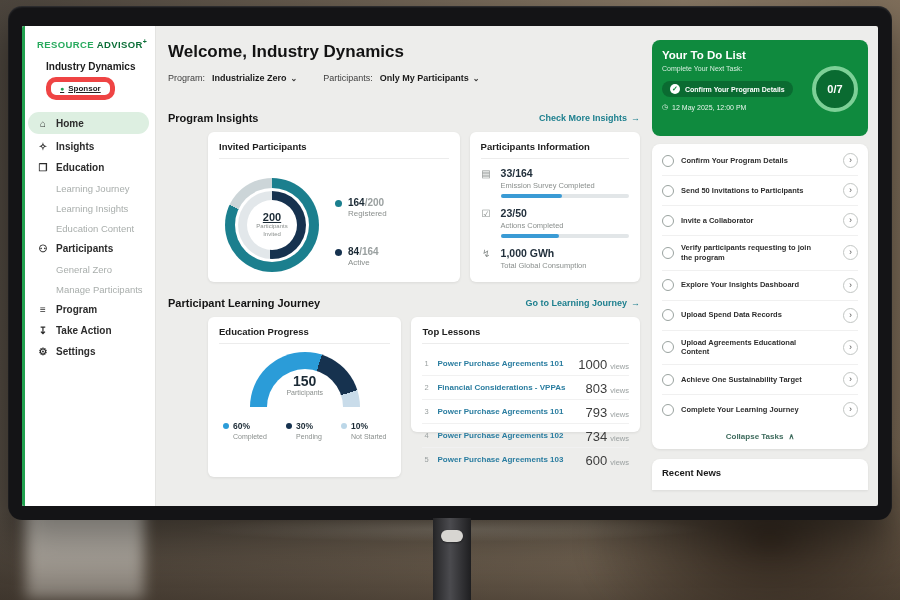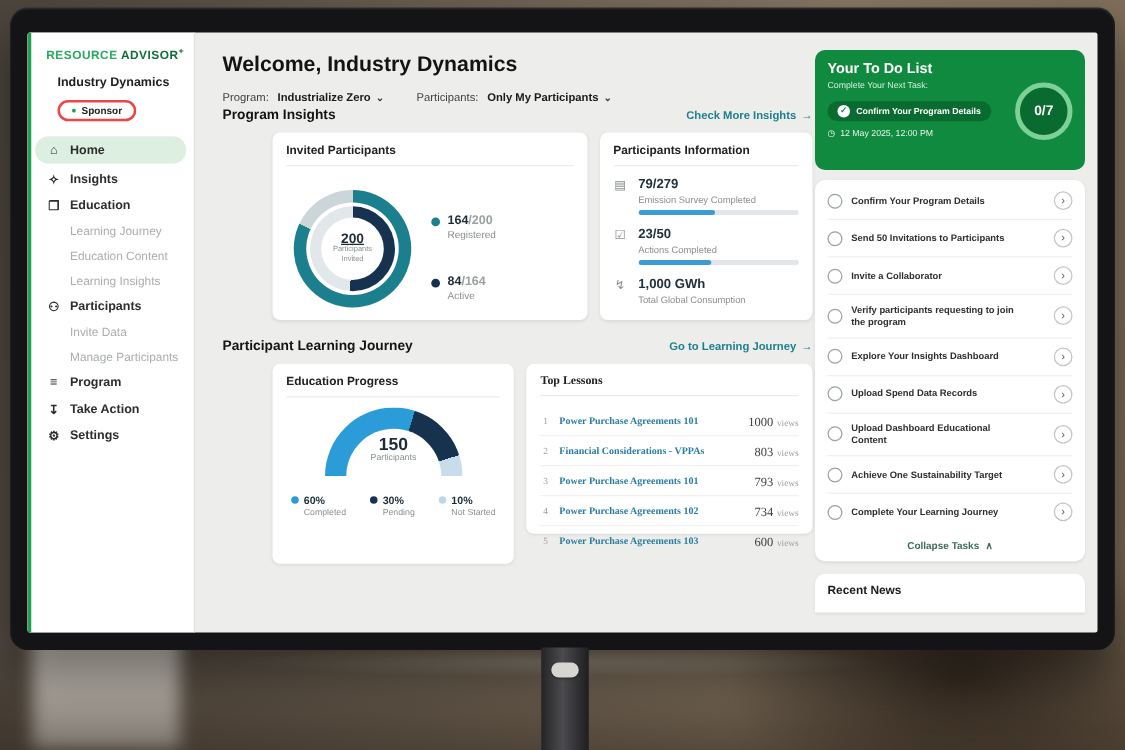--- a/index.html
+++ b/index.html
@@ -31,35 +31,35 @@
 
   
   .sidebar{position:absolute;left:0;top:0;bottom:0;width:133px;background:#ffffff;
     border-right:1px solid #e3e3e1;}
   .sidebar::before{content:"";position:absolute;left:0;top:0;bottom:0;width:3px;background:#21a14f;}
   .logo{padding:12px 0 0 15px;font-size:9.5px;font-weight:bold;letter-spacing:.4px;white-space:nowrap;}
   .logo-1{color:#27aa5d;}
   .logo-2{color:#0c6f38;}
   .logo sup{color:#0c6f38;font-size:7px;}
   .org{margin:11px 0 5px 24px;font-size:10px;font-weight:bold;color:#1d1d1d;}
-  .sponsor{margin-left:24px;display:inline-flex;align-items:center;gap:4px;border:2px solid #ef4444;
-    border-radius:10px;padding:2px 9px;font-size:8px;font-weight:bold;color:#222;cursor:pointer;background:#fff;}
+  .sponsor{margin-left:24px;display:inline-flex;align-items:center;gap:4px;border:5px solid #ef4444;
+    border-radius:10px;padding:2px 9px;font-size:8px;font-weight:bold;color:#222;cursor:pointer;background:#fff;text-decoration:underline;}
   .sponsor .s-dot{color:#1fa055;font-size:7px;line-height:1;}
   .nav{margin-top:12px;}
   .nav-item{display:flex;align-items:center;gap:7px;height:21px;padding-left:15px;
     font-size:10px;font-weight:bold;color:#2c2c2c;cursor:pointer;}
   .nav-item.active{background:#ddefe1;border-radius:12px;margin:0 6px 2px;padding-left:9px;height:22px;}
   .nav-icon{width:12px;font-size:10px;text-align:center;color:#2c2c2c;}
   .nav-sub{display:flex;align-items:center;height:20px;padding-left:34px;
     font-size:9.5px;color:#a9aeac;cursor:pointer;}
 
   
-  .main{position:absolute;left:156px;top:14px;width:472px;}
+  .main{position:absolute;left:146px;top:14px;width:472px;}
   .title{font-size:17px;font-weight:bold;color:#131313;margin:2px 0 11px;}
-  .filters{display:flex;align-items:center;gap:7px;font-size:9px;color:#3f3f3f;margin-bottom:3px;}
+  .filters{display:flex;align-items:center;gap:7px;font-size:9px;color:#3f3f3f;margin-bottom:29px;}
   .f-value{display:inline-flex;align-items:center;gap:4px;font-weight:bold;color:#1b1b1b;cursor:pointer;}
   .caret{font-size:8px;color:#333;}
   .f-gap{width:12px;}
   .sec-head{display:flex;justify-content:space-between;align-items:center;margin-bottom:8px;}
   .sec-title{font-size:11px;font-weight:bold;color:#141414;}
   .sec-link{display:flex;align-items:center;gap:4px;font-size:9px;font-weight:bold;color:#1d7f8e;cursor:pointer;}
   .cards-row{display:flex;gap:10px;margin-bottom:15px;padding-left:40px;}
   .card{background:#fff;border-radius:6px;box-shadow:0 1px 3px rgba(0,0,0,.08);
     padding:9px 11px;box-sizing:border-box;}
   .card-title{font-size:9.5px;font-weight:bold;color:#202020;padding-bottom:6px;
@@ -103,26 +103,26 @@
   .g-hole{position:absolute;left:17px;top:17px;width:76px;height:76px;border-radius:50%;background:#fff;}
   .g-center{position:absolute;left:0;right:0;top:21px;text-align:center;}
   .gc-val{font-size:14px;font-weight:bold;color:#1c2b36;}
   .gc-lab{font-size:7px;color:#8a8f8d;}
   .gauge-legend{display:flex;justify-content:space-between;margin-top:14px;padding:0 4px;}
   .gl-top{display:flex;align-items:center;gap:4px;font-size:8.5px;font-weight:bold;color:#1c2b36;}
   .gl-top .lg-dot{margin-top:0;width:6px;height:6px;}
   .gl-lab{font-size:7px;color:#8a8f8d;margin:2px 0 0 10px;}
 
   
-  .card-lessons{width:246px;height:136px;font-family:Liberation Serif, serif;}
+  .card-lessons{width:246px;height:115px;}
   .lesson-row{display:flex;align-items:center;gap:7px;height:23px;border-bottom:1px solid #f1f1f1;}
   .lesson-row:last-child{border-bottom:none;}
   .lesson-rank{font-size:7.5px;color:#9aa0a0;width:8px;text-align:center;}
   .lesson-title{flex:1;font-size:8px;font-weight:bold;color:#2a7da0;cursor:pointer;}
-  .lv-num{font-size:10px;color:#3c3c3c;}
+  .lv-num{font-size:13px;color:#3c3c3c;}
   .lv-word{font-size:7.5px;color:#9aa0a0;margin-left:3px;}
 
   
   .todo{position:absolute;left:630px;top:14px;width:216px;}
   .todo-green{position:relative;background:#0f8a3e;border-radius:8px;padding:9px 10px;height:78px;box-sizing:content-box;}
   .tg-title{color:#fff;font-size:11.5px;font-weight:bold;margin-bottom:4px;}
   .tg-sub{color:#d5edde;font-size:7px;margin-bottom:5px;}
   .tg-pill{display:inline-flex;align-items:center;gap:5px;background:#0a6b31;border-radius:10px;
     padding:3px 8px;color:#fff;font-size:7px;font-weight:bold;}
   .tg-chk{width:10px;height:10px;border-radius:50%;background:#fff;color:#0f8a3e;
@@ -172,27 +172,27 @@
         </div>
         <div class="nav-item">
           <span class="nav-icon">✧</span>
           <span>Insights</span>
         </div>
         <div class="nav-item">
           <span class="nav-icon">❐</span>
           <span>Education</span>
         </div>
         <div class="nav-sub">Learning Journey</div>
+        <div class="nav-sub">Learning Insights</div>
         <div class="nav-sub">Education Content</div>
-        <div class="nav-sub">Learning Insights</div>
         <div class="nav-item">
           <span class="nav-icon">⚇</span>
           <span>Participants</span>
         </div>
-        <div class="nav-sub">Invite Data</div>
+        <div class="nav-sub">General Zero</div>
         <div class="nav-sub">Manage Participants</div>
         <div class="nav-item">
           <span class="nav-icon">≡</span>
           <span>Program</span>
         </div>
         <div class="nav-item">
           <span class="nav-icon">↧</span>
           <span>Take Action</span>
         </div>
         <div class="nav-item">
@@ -257,21 +257,21 @@
               </div>
             </div>
           </div>
         </div>
 
         <div class="card card-info">
           <div class="card-title">Participants Information</div>
           <div class="stat-row">
             <div class="stat-icon">▤</div>
             <div>
-              <div class="stat-val">79/279</div>
+              <div class="stat-val">33/164</div>
               <div class="stat-lab">Emission Survey Completed</div>
               <div class="bar">
                   <div class="bar-fill" style="width: 48%;"></div>
                 </div>
             </div>
           </div>
           <div class="stat-row">
             <div class="stat-icon">☑</div>
             <div>
               <div class="stat-val">23/50</div>
@@ -407,21 +407,21 @@
           <span class="task-label">Explore Your Insights Dashboard</span>
           <span class="task-go">›</span>
         </div>
         <div class="task-row">
           <span class="task-check"></span>
           <span class="task-label">Upload Spend Data Records</span>
           <span class="task-go">›</span>
         </div>
         <div class="task-row">
           <span class="task-check"></span>
-          <span class="task-label">Upload Dashboard Educational Content</span>
+          <span class="task-label">Upload Agreements Educational Content</span>
           <span class="task-go">›</span>
         </div>
         <div class="task-row">
           <span class="task-check"></span>
           <span class="task-label">Achieve One Sustainability Target</span>
           <span class="task-go">›</span>
         </div>
         <div class="task-row" style="border-bottom:none">
           <span class="task-check"></span>
           <span class="task-label">Complete Your Learning Journey</span>

